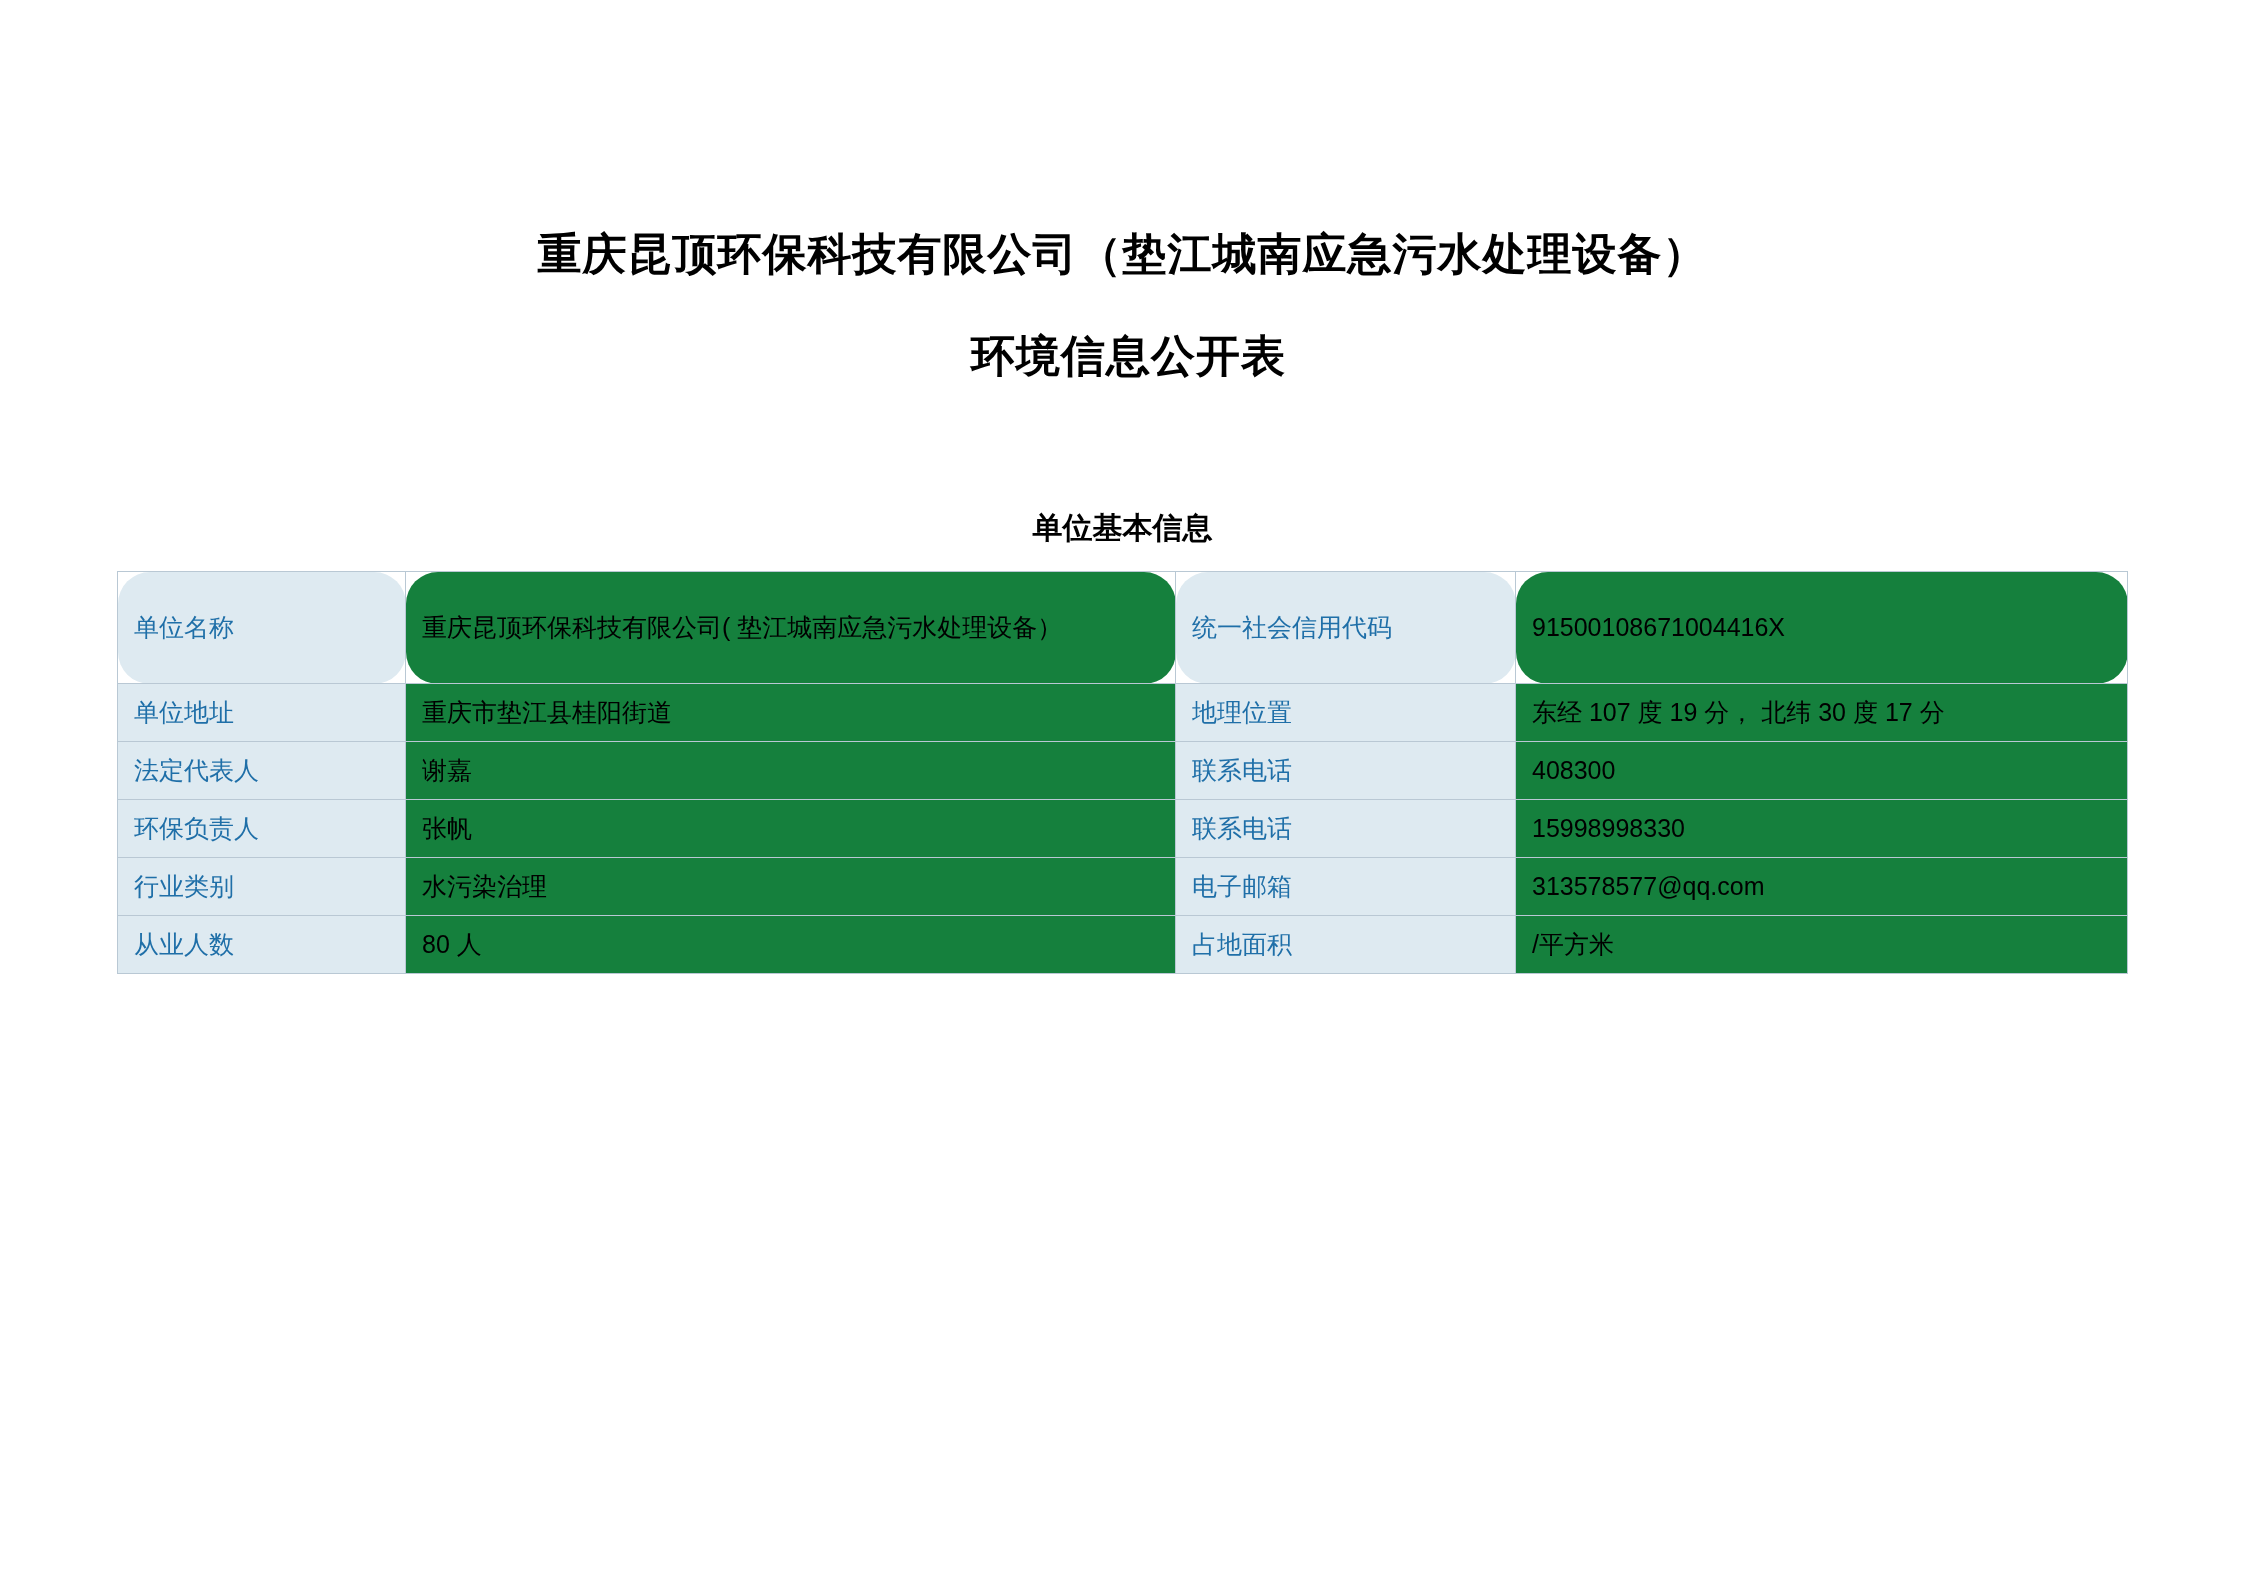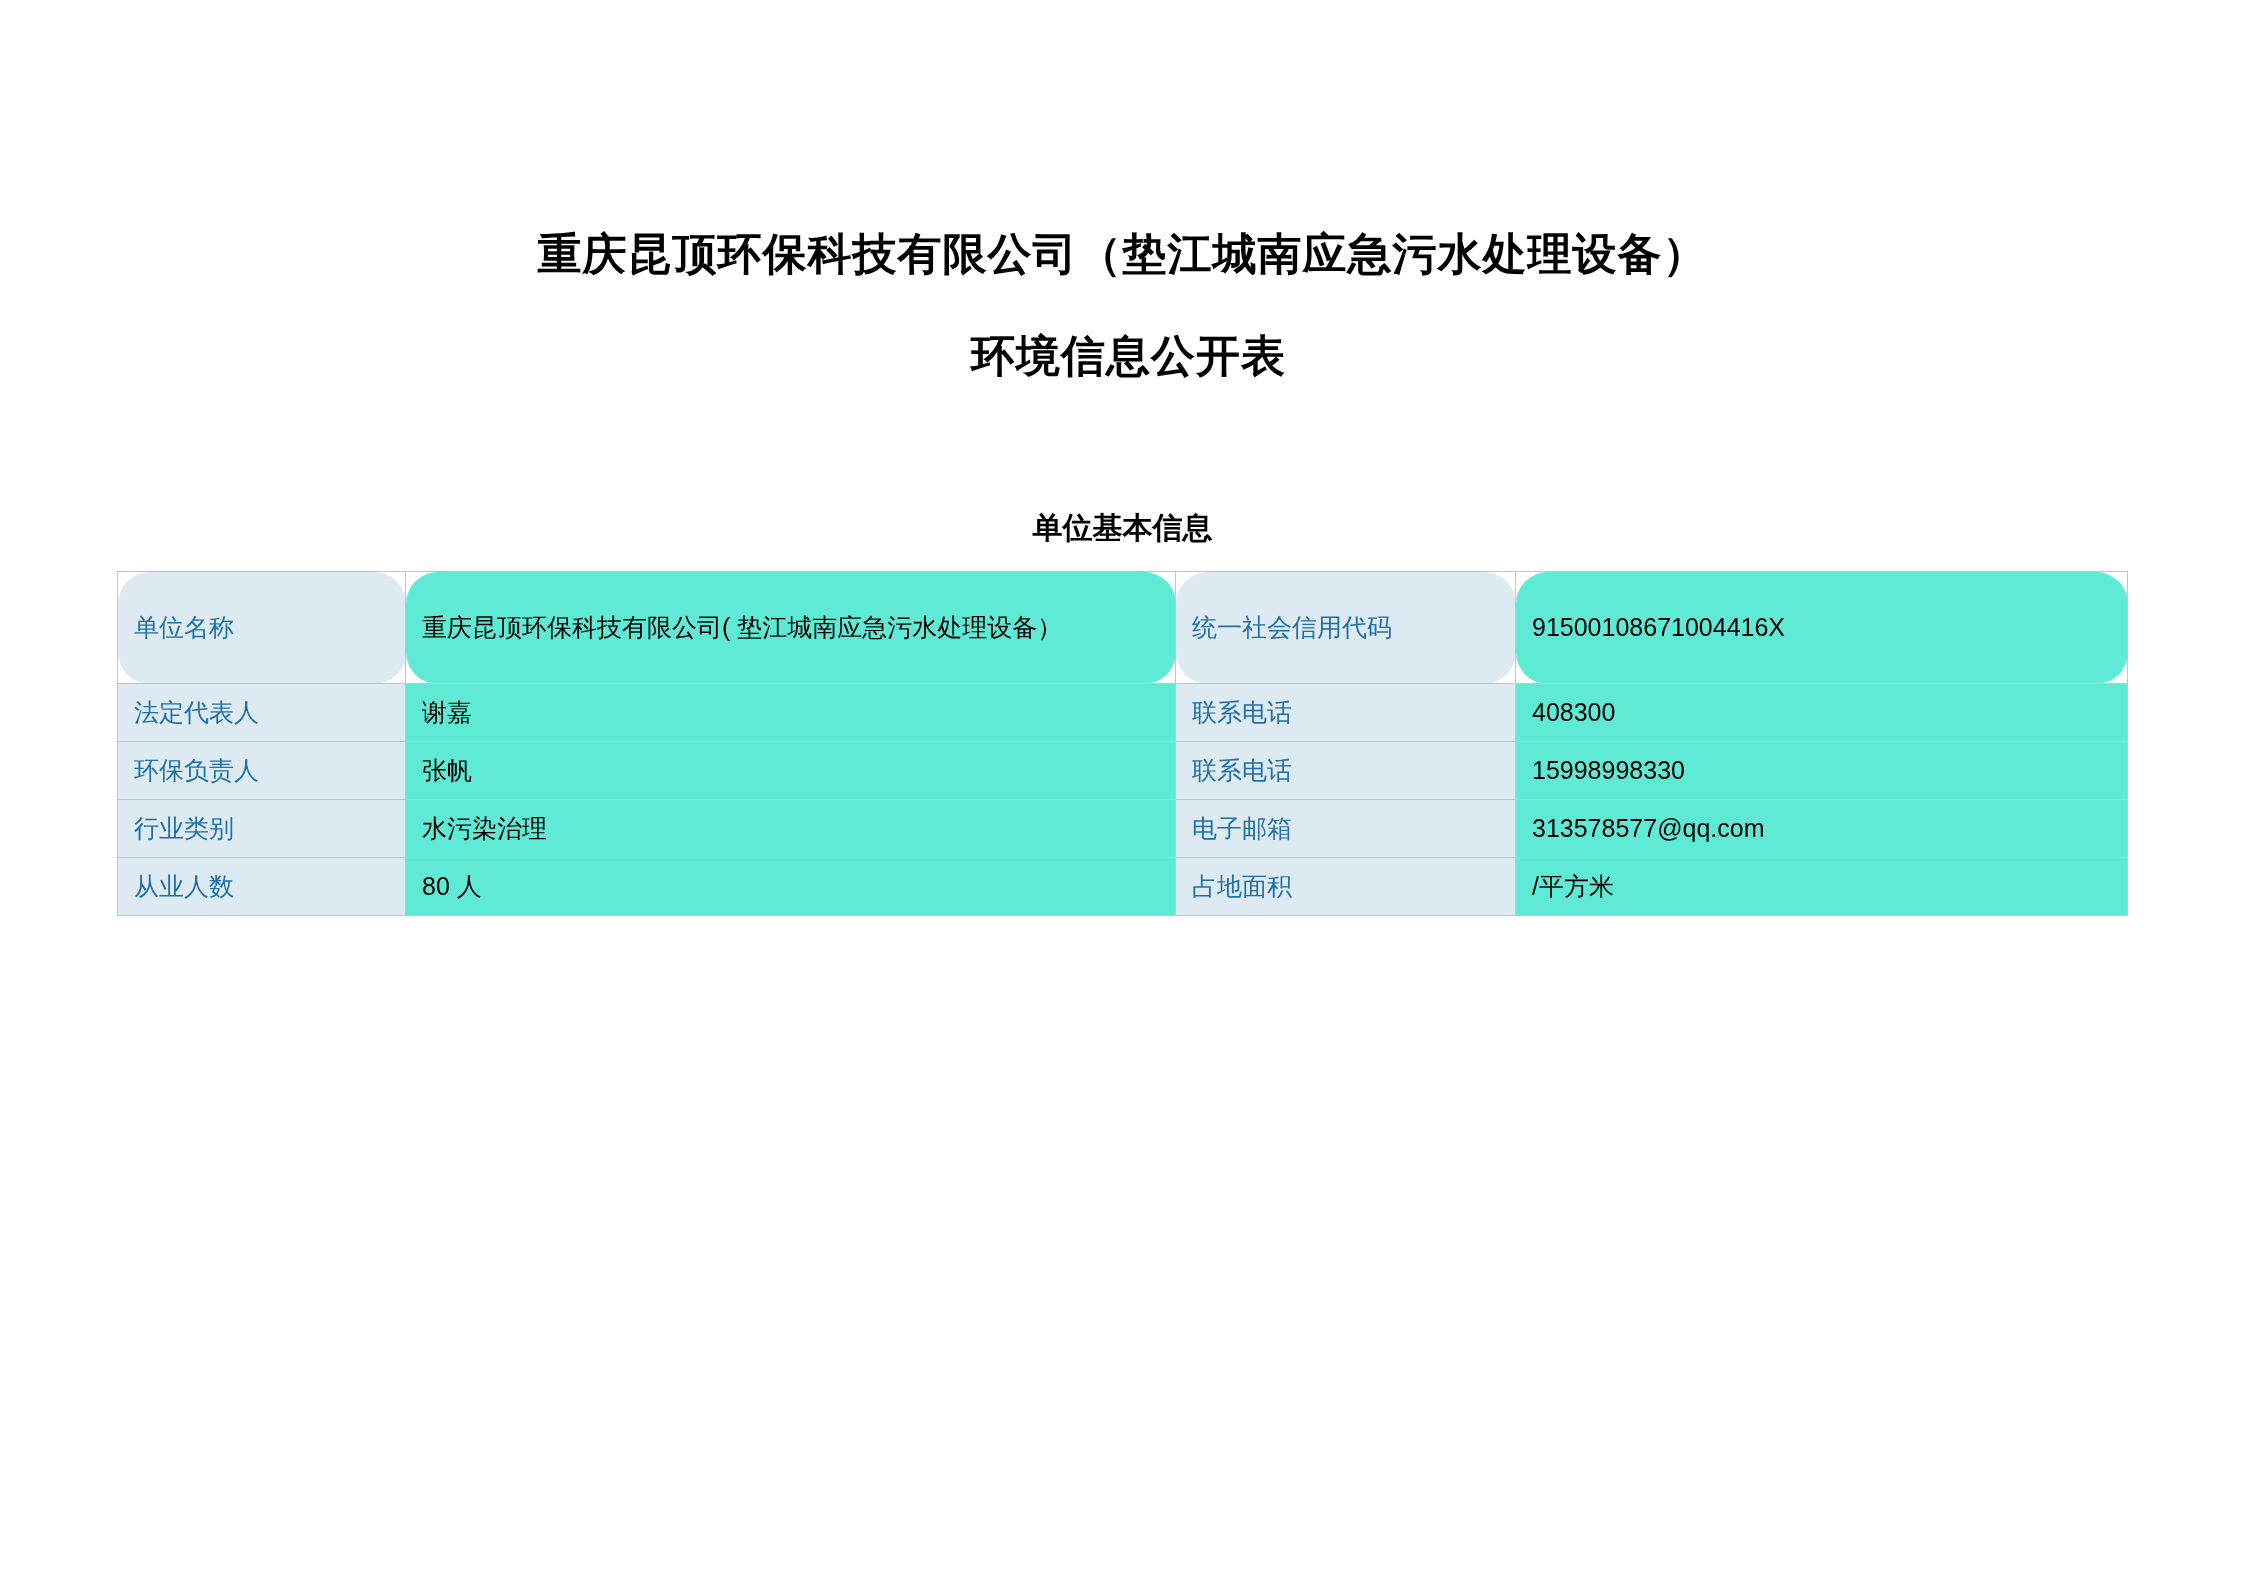--- a/index.html
+++ b/index.html
@@ -56,21 +56,21 @@
     height: 58px;
     box-sizing: border-box;
   }
   td.label {
     background: #deeaf1;
     color: #1f6fa8;
     font-weight: normal;
     padding-left: 22px;
   }
   td.value {
-    background: #5eead4;
+    background: #15803d;
     color: #000000;
     padding-left: 22px;
     line-height: 1.75;
   }
   .col-label-1 { width: 288px; }
   .col-value-1 { width: 770px; }
   .col-label-2 { width: 340px; }
   .col-value-2 { width: 612px; }
   tr.tall td { height: 112px; border-radius: 32px; }
   .small-value {
@@ -97,20 +97,26 @@
       <col class="col-value-2">
     </colgroup>
     <tbody>
       <tr class="tall">
         <td class="label">单位名称</td>
         <td class="value">重庆昆顶环保科技有限公司( 垫江城南应急污水处理设备）</td>
         <td class="label">统一社会信用代码</td>
         <td class="value">91500108671004416X</td>
       </tr>
       <tr>
+        <td class="label">单位地址</td>
+        <td class="value">重庆市垫江县桂阳街道</td>
+        <td class="label">地理位置</td>
+        <td class="value">东经 107 度 19 分， 北纬 30 度 17 分</td>
+      </tr>
+      <tr>
         <td class="label">法定代表人</td>
         <td class="value">谢嘉</td>
         <td class="label">联系电话</td>
         <td class="value">408300</td>
       </tr>
       <tr>
         <td class="label">环保负责人</td>
         <td class="value">张帆</td>
         <td class="label">联系电话</td>
         <td class="value small-value">15998998330</td>

